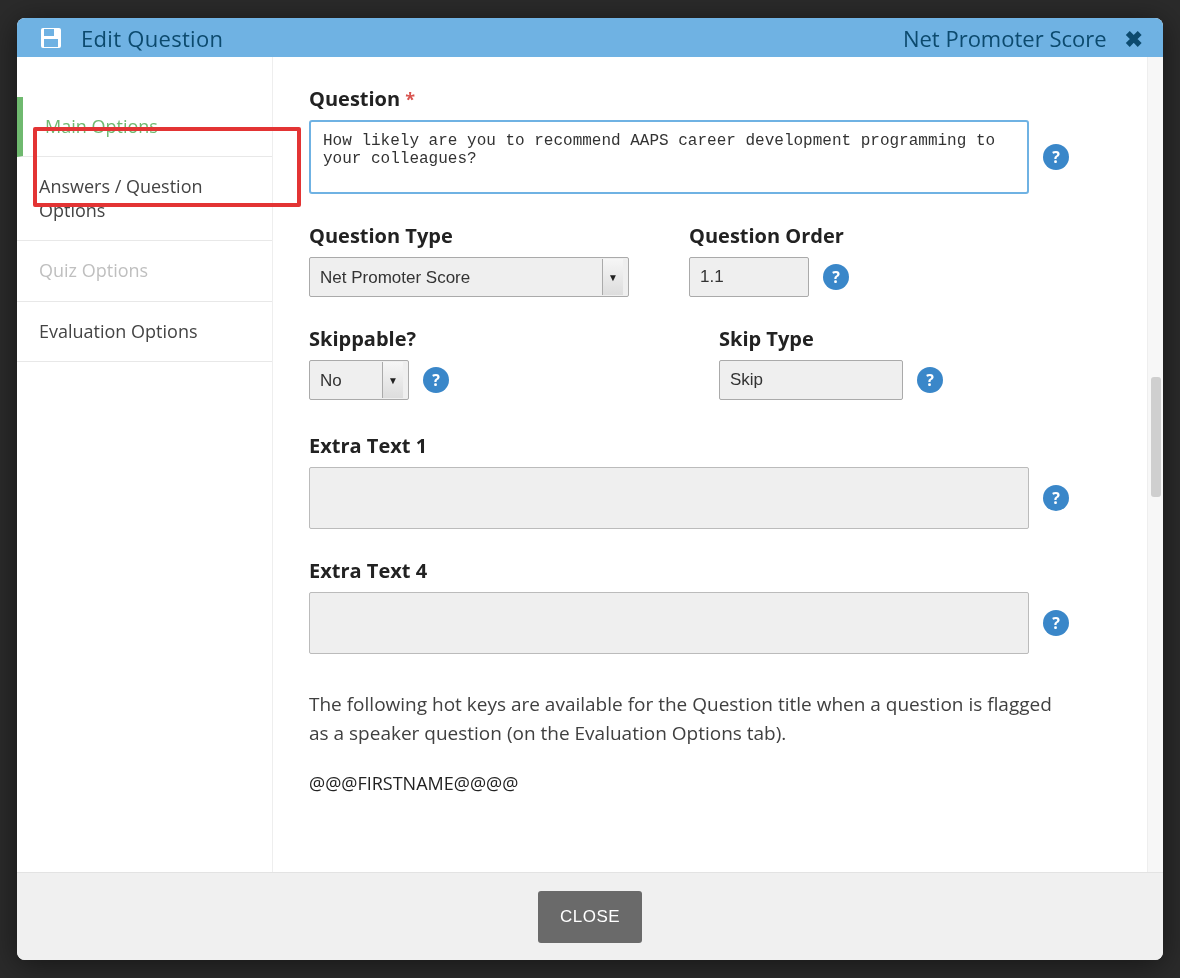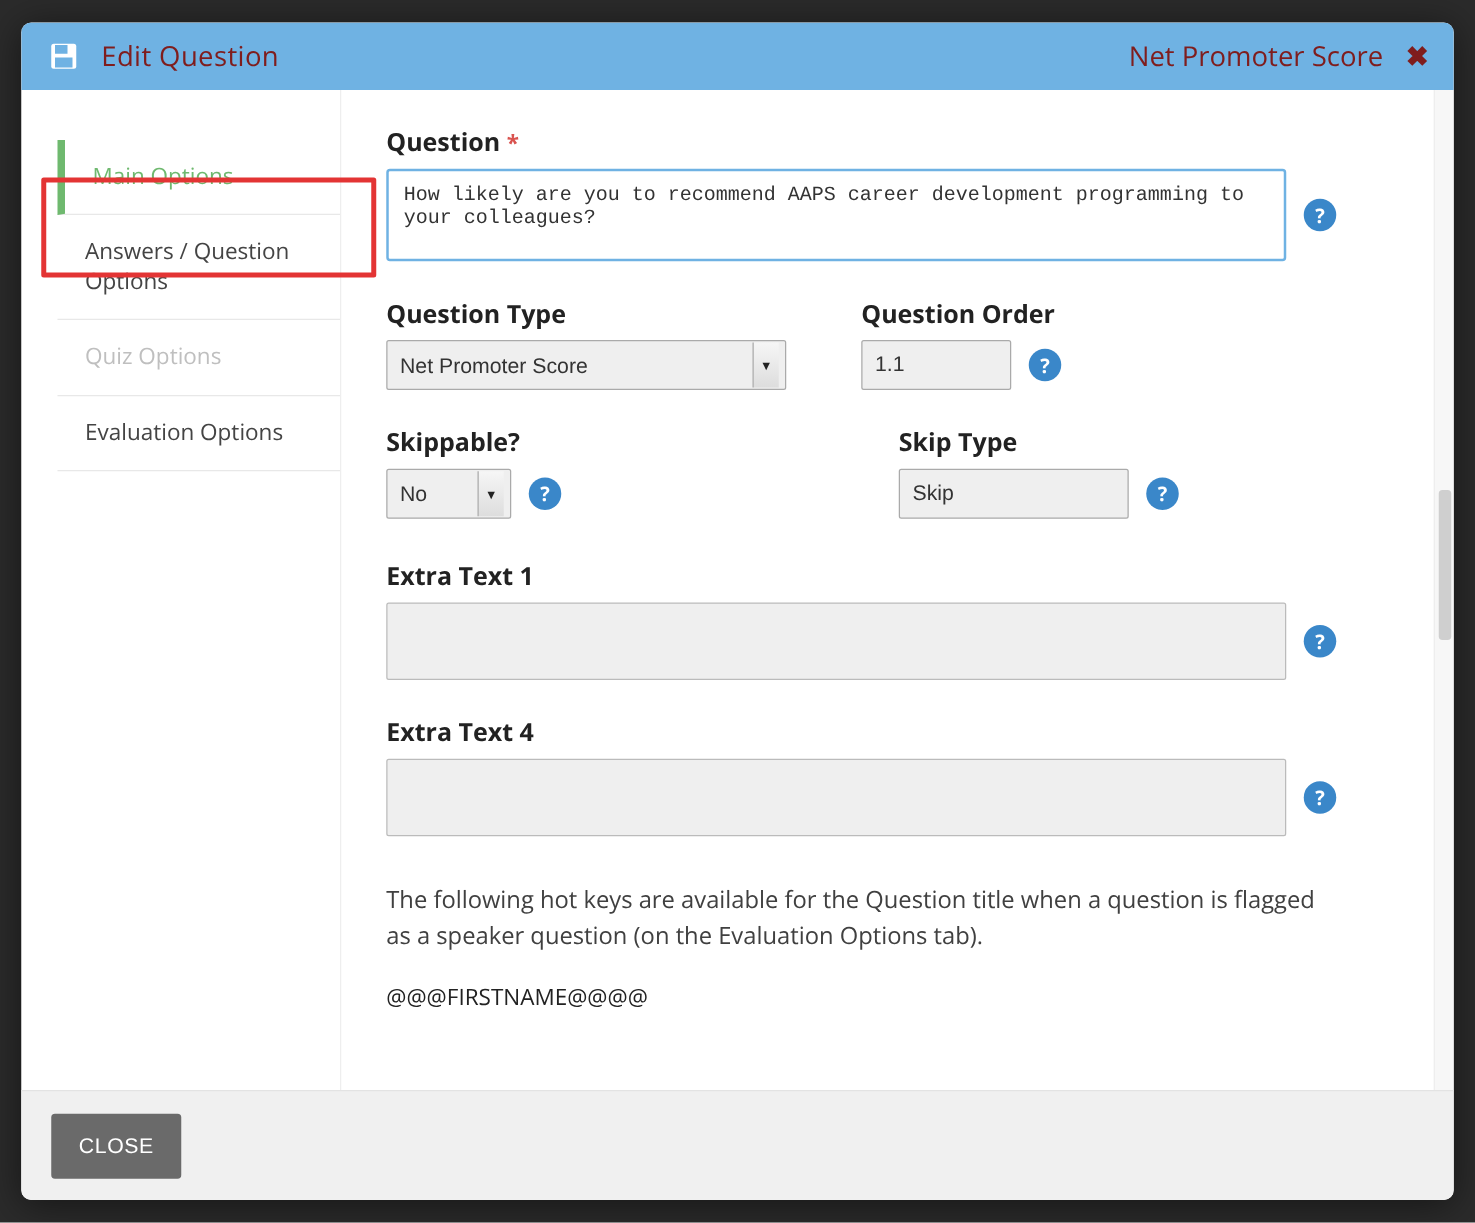--- a/index.html
+++ b/index.html
@@ -13,22 +13,22 @@
   .modal {
     width:1146px; height:942px;
     background:#fff;
     border-radius:8px;
     overflow:hidden;
     display:flex; flex-direction:column;
     box-shadow:0 4px 30px rgba(0,0,0,.5);
   }
   .modal-header {
     background:#6fb2e3;
-    color:#7f1d1d;
-    height:54px;
+    color:#0c4a6e;
+    height:39px;
     display:flex; align-items:center;
     padding:0 20px;
   }
   .modal-header .header-icon {
     width:28px; height:28px; margin-right:16px;
     display:flex; align-items:center; justify-content:center;
   }
   .modal-header .header-title {
     font-size:22px; font-weight:400; letter-spacing:.3px; flex:0 0 auto;
   }
@@ -48,21 +48,20 @@
     border-right:1px solid #eee;
     padding-top:40px;
   }
   .side-item {
     padding:18px 20px 18px 22px;
     font-size:18px; color:#444;
     border-bottom:1px solid #e8e8e8;
     cursor:pointer;
     line-height:1.3;
     position:relative;
-    margin-left:29px;
   }
   .side-item.active {
     color:#6fb96f;
     border-left:6px solid #6fb96f;
     background:#fff;
   }
   .side-item.disabled { color:#bfbfbf; cursor:default; }
   .highlight-box {
     position:absolute;
     top:70px; left:16px; width:268px; height:80px;
@@ -137,21 +136,21 @@
   .hint-text {
     margin-top:36px; font-size:19px; color:#404040; line-height:1.5;
     max-width:760px;
   }
   .hotkey-text {
     margin-top:24px; font-size:18px; color:#222; font-weight:400;
   }
   .modal-footer {
     height:88px; background:#f0f0f0;
     border-top:1px solid #e3e3e3;
-    display:flex; align-items:center; justify-content:space-between;
+    display:flex; align-items:center; justify-content:center;
     padding:0 24px;
   }
   .btn {
     height:52px; border:none; border-radius:3px;
     font-size:17px; letter-spacing:.5px;
     padding:0 22px; cursor:pointer;
   }
   .btn-close { background:#6a6a6a; color:#fff; }
   .btn-save  { background:#6fb2e3; color:#fff; }
 </style>

